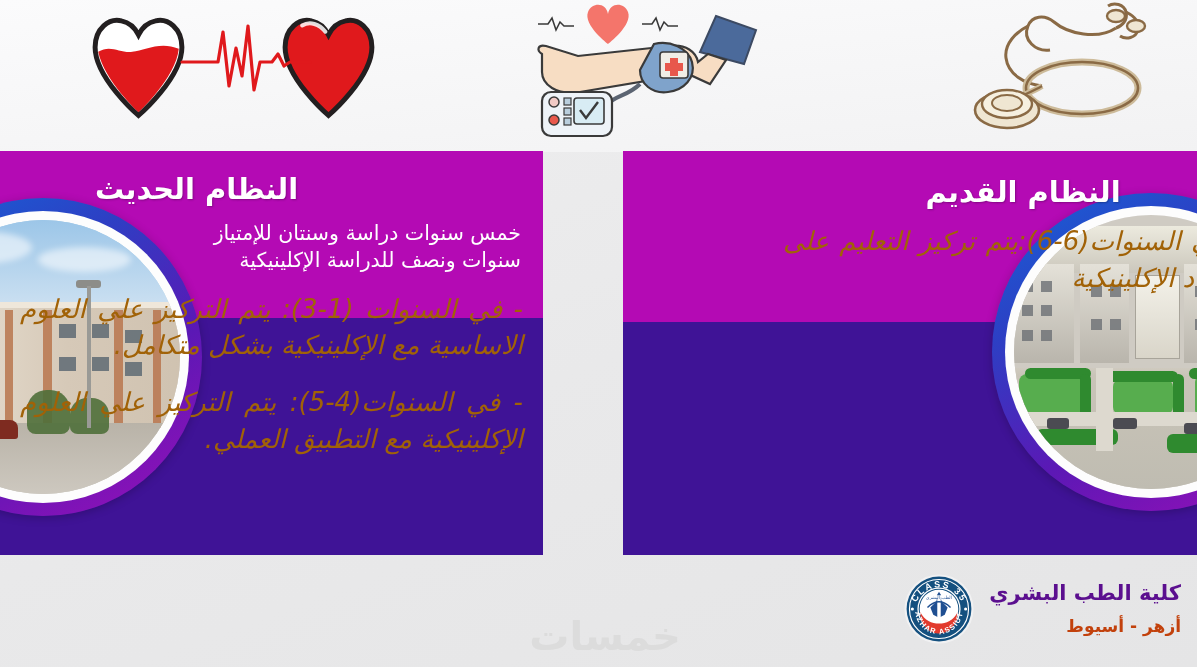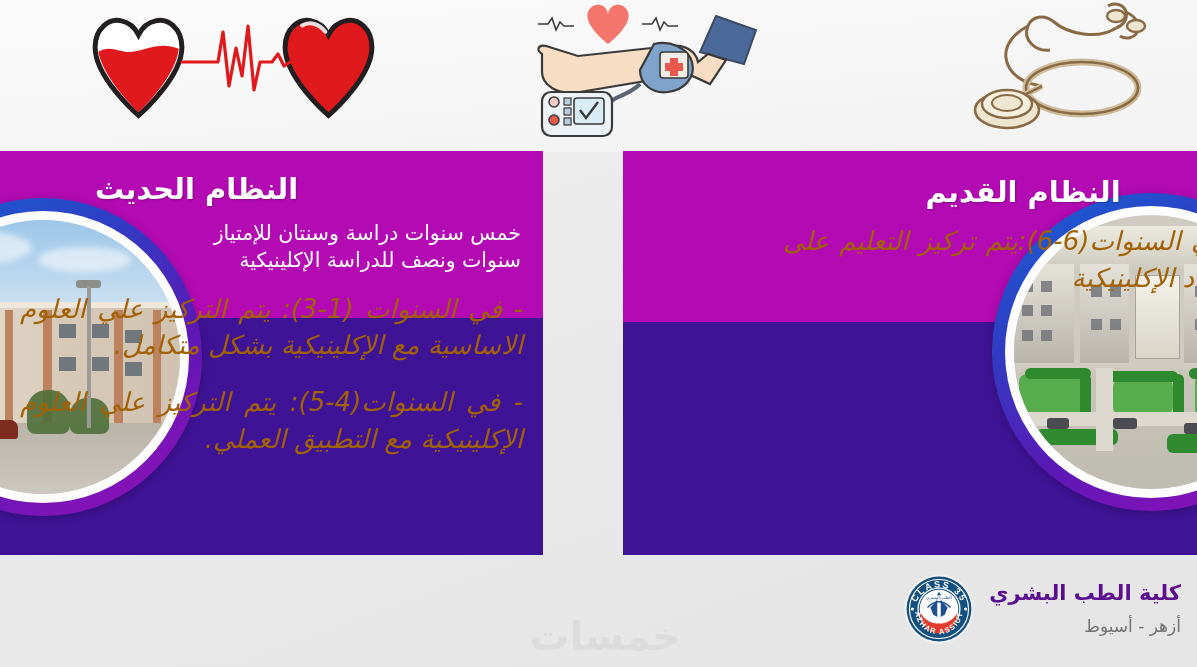--- a/index.html
+++ b/index.html
@@ -124,21 +124,21 @@
   .bld-b .path{position:absolute;background:#ddd9cf;}
   .bld-b .veh{position:absolute;background:#4b4b52;border-radius:3px;}
   .bld-b .win2{position:absolute;background:#6b6f74;opacity:.8;}
 
   
   .footer{position:absolute;left:0;bottom:0;width:1197px;height:112px;}
   .brand{position:absolute;right:16px;bottom:22px;display:flex;align-items:center;gap:14px;flex-direction:row-reverse;}
   .brand-logo{width:72px;height:72px;position:relative;}
   .brand-text{text-align:right;line-height:1.12;}
   .brand-line1{color:#5b0f8f;font-size:21px;font-weight:bold;letter-spacing:0px;}
-  .brand-line2{color:#737373;font-size:17px;font-weight:normal;margin-top:12px;}
+  .brand-line2{color:#c2410c;font-size:17px;font-weight:bold;margin-top:12px;}
 
   .watermark{
     position:absolute;left:455px;bottom:8px;width:300px;text-align:center;
     color:#dcdcdc;font-size:40px;font-weight:bold;letter-spacing:2px;
     user-select:none;
   }
 </style>
 </head>
 <body>
 

